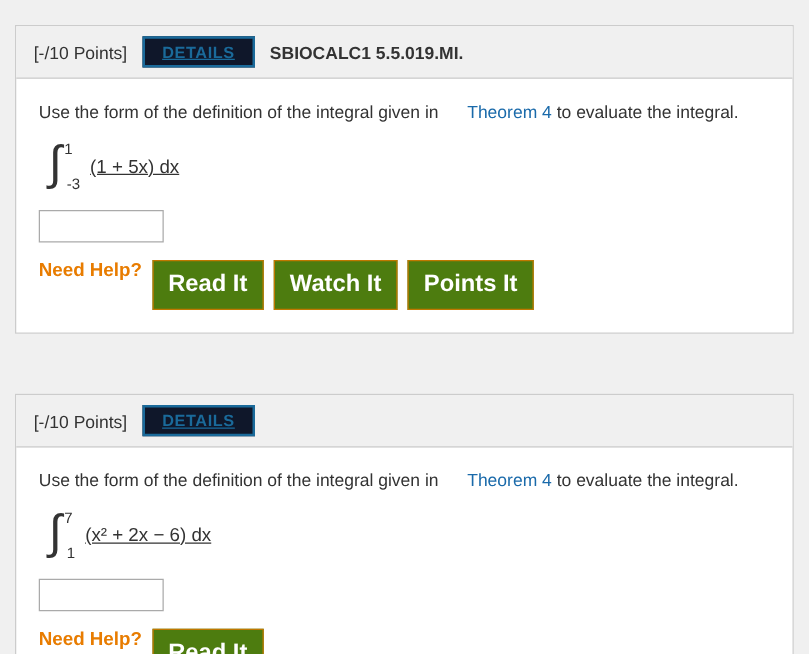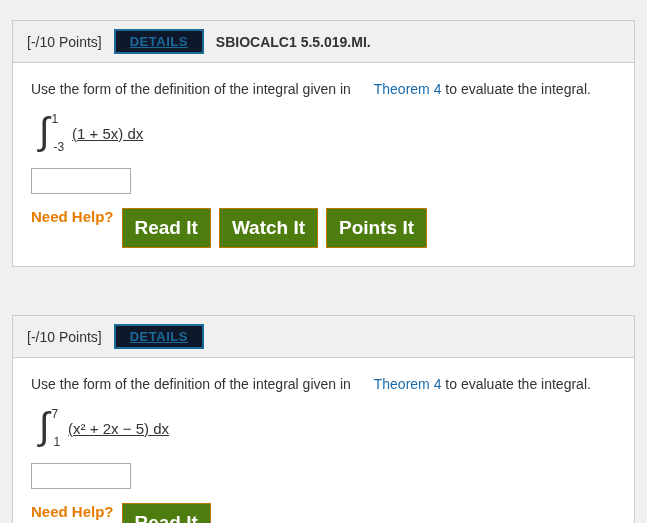--- a/index.html
+++ b/index.html
@@ -195,21 +195,21 @@
       <span>Use the form of the definition of the integral given in</span>
       <a href="#" class="theorem-link">Theorem 4</a>
       <span>to evaluate the integral.</span>
     </p>
     <div class="integral-display">
       <span class="integral-symbol">∫</span>
       <span class="integral-limits">
         <span class="integral-upper">7</span>
         <span class="integral-lower">1</span>
       </span>
-      <span class="integral-expr">(x² + 2x − 5) dx</span>
+      <span class="integral-expr">(x² + 2x − 6) dx</span>
     </div>
     <input type="text" class="answer-input" style="">
     <div class="need-help-row">
       <span class="need-help-label">Need Help?</span>
       <button class="help-btn">Read It</button>
     </div>
   </div>
 </div>
 
 </body></html>

